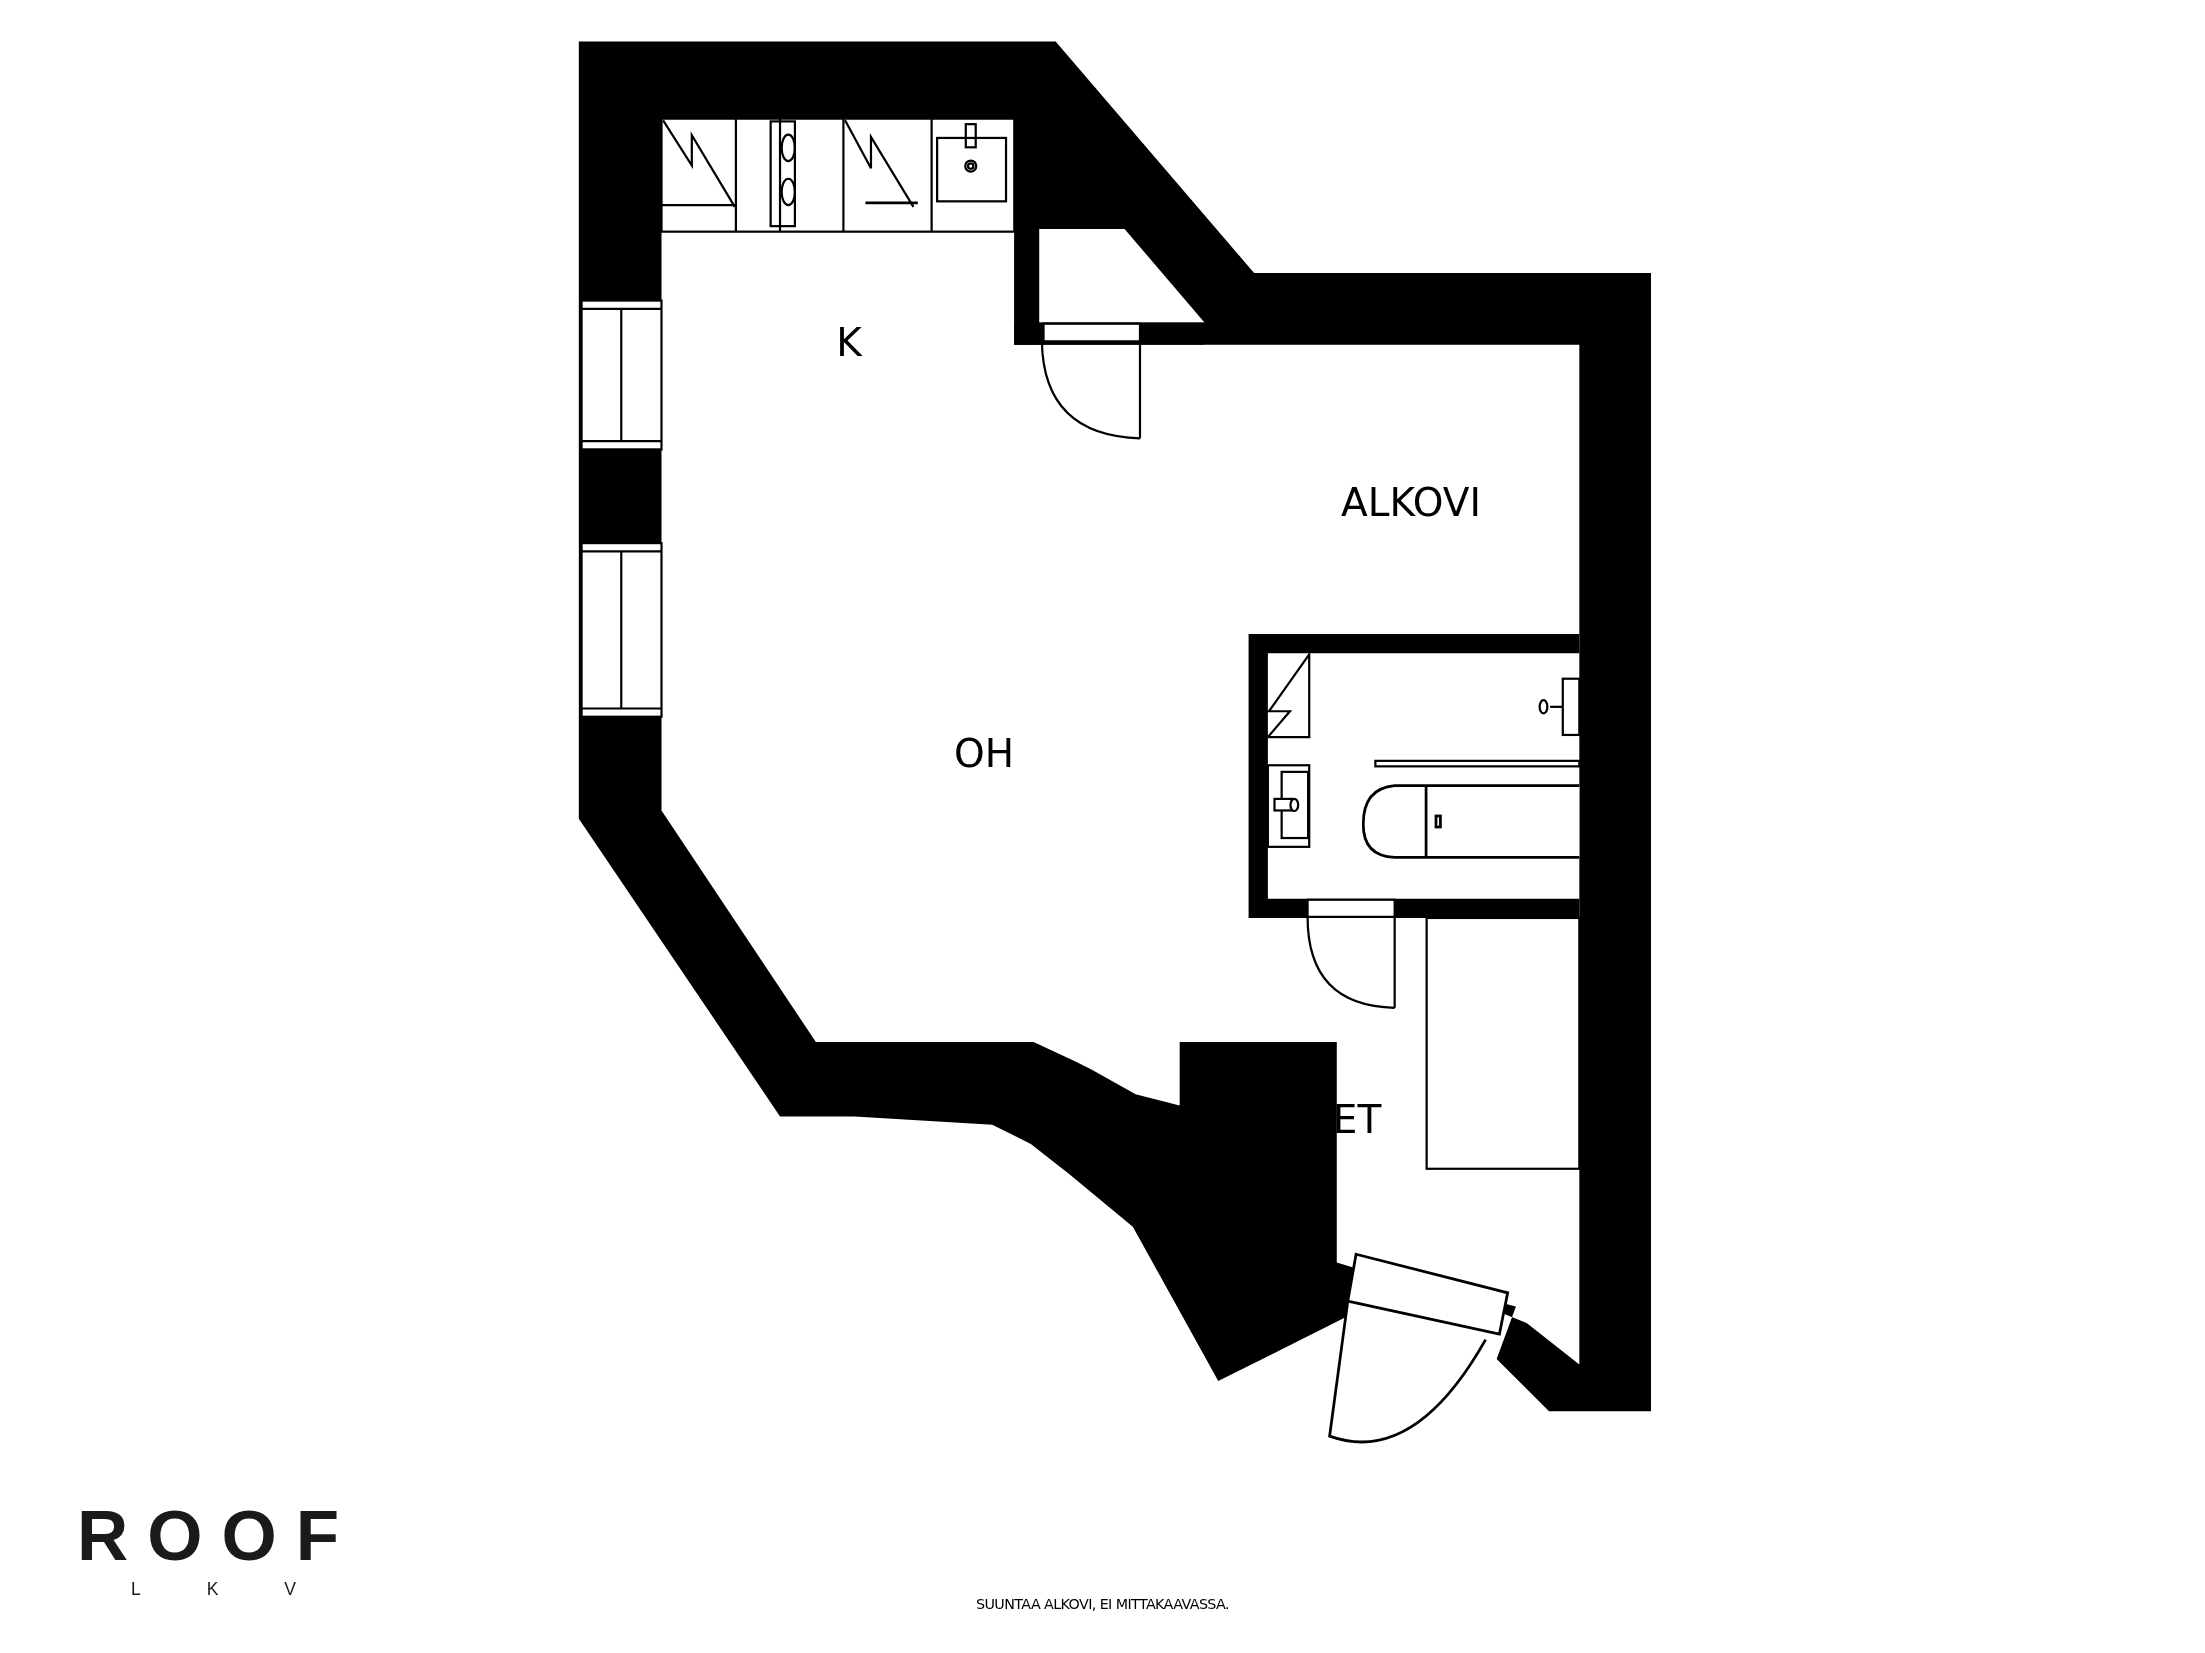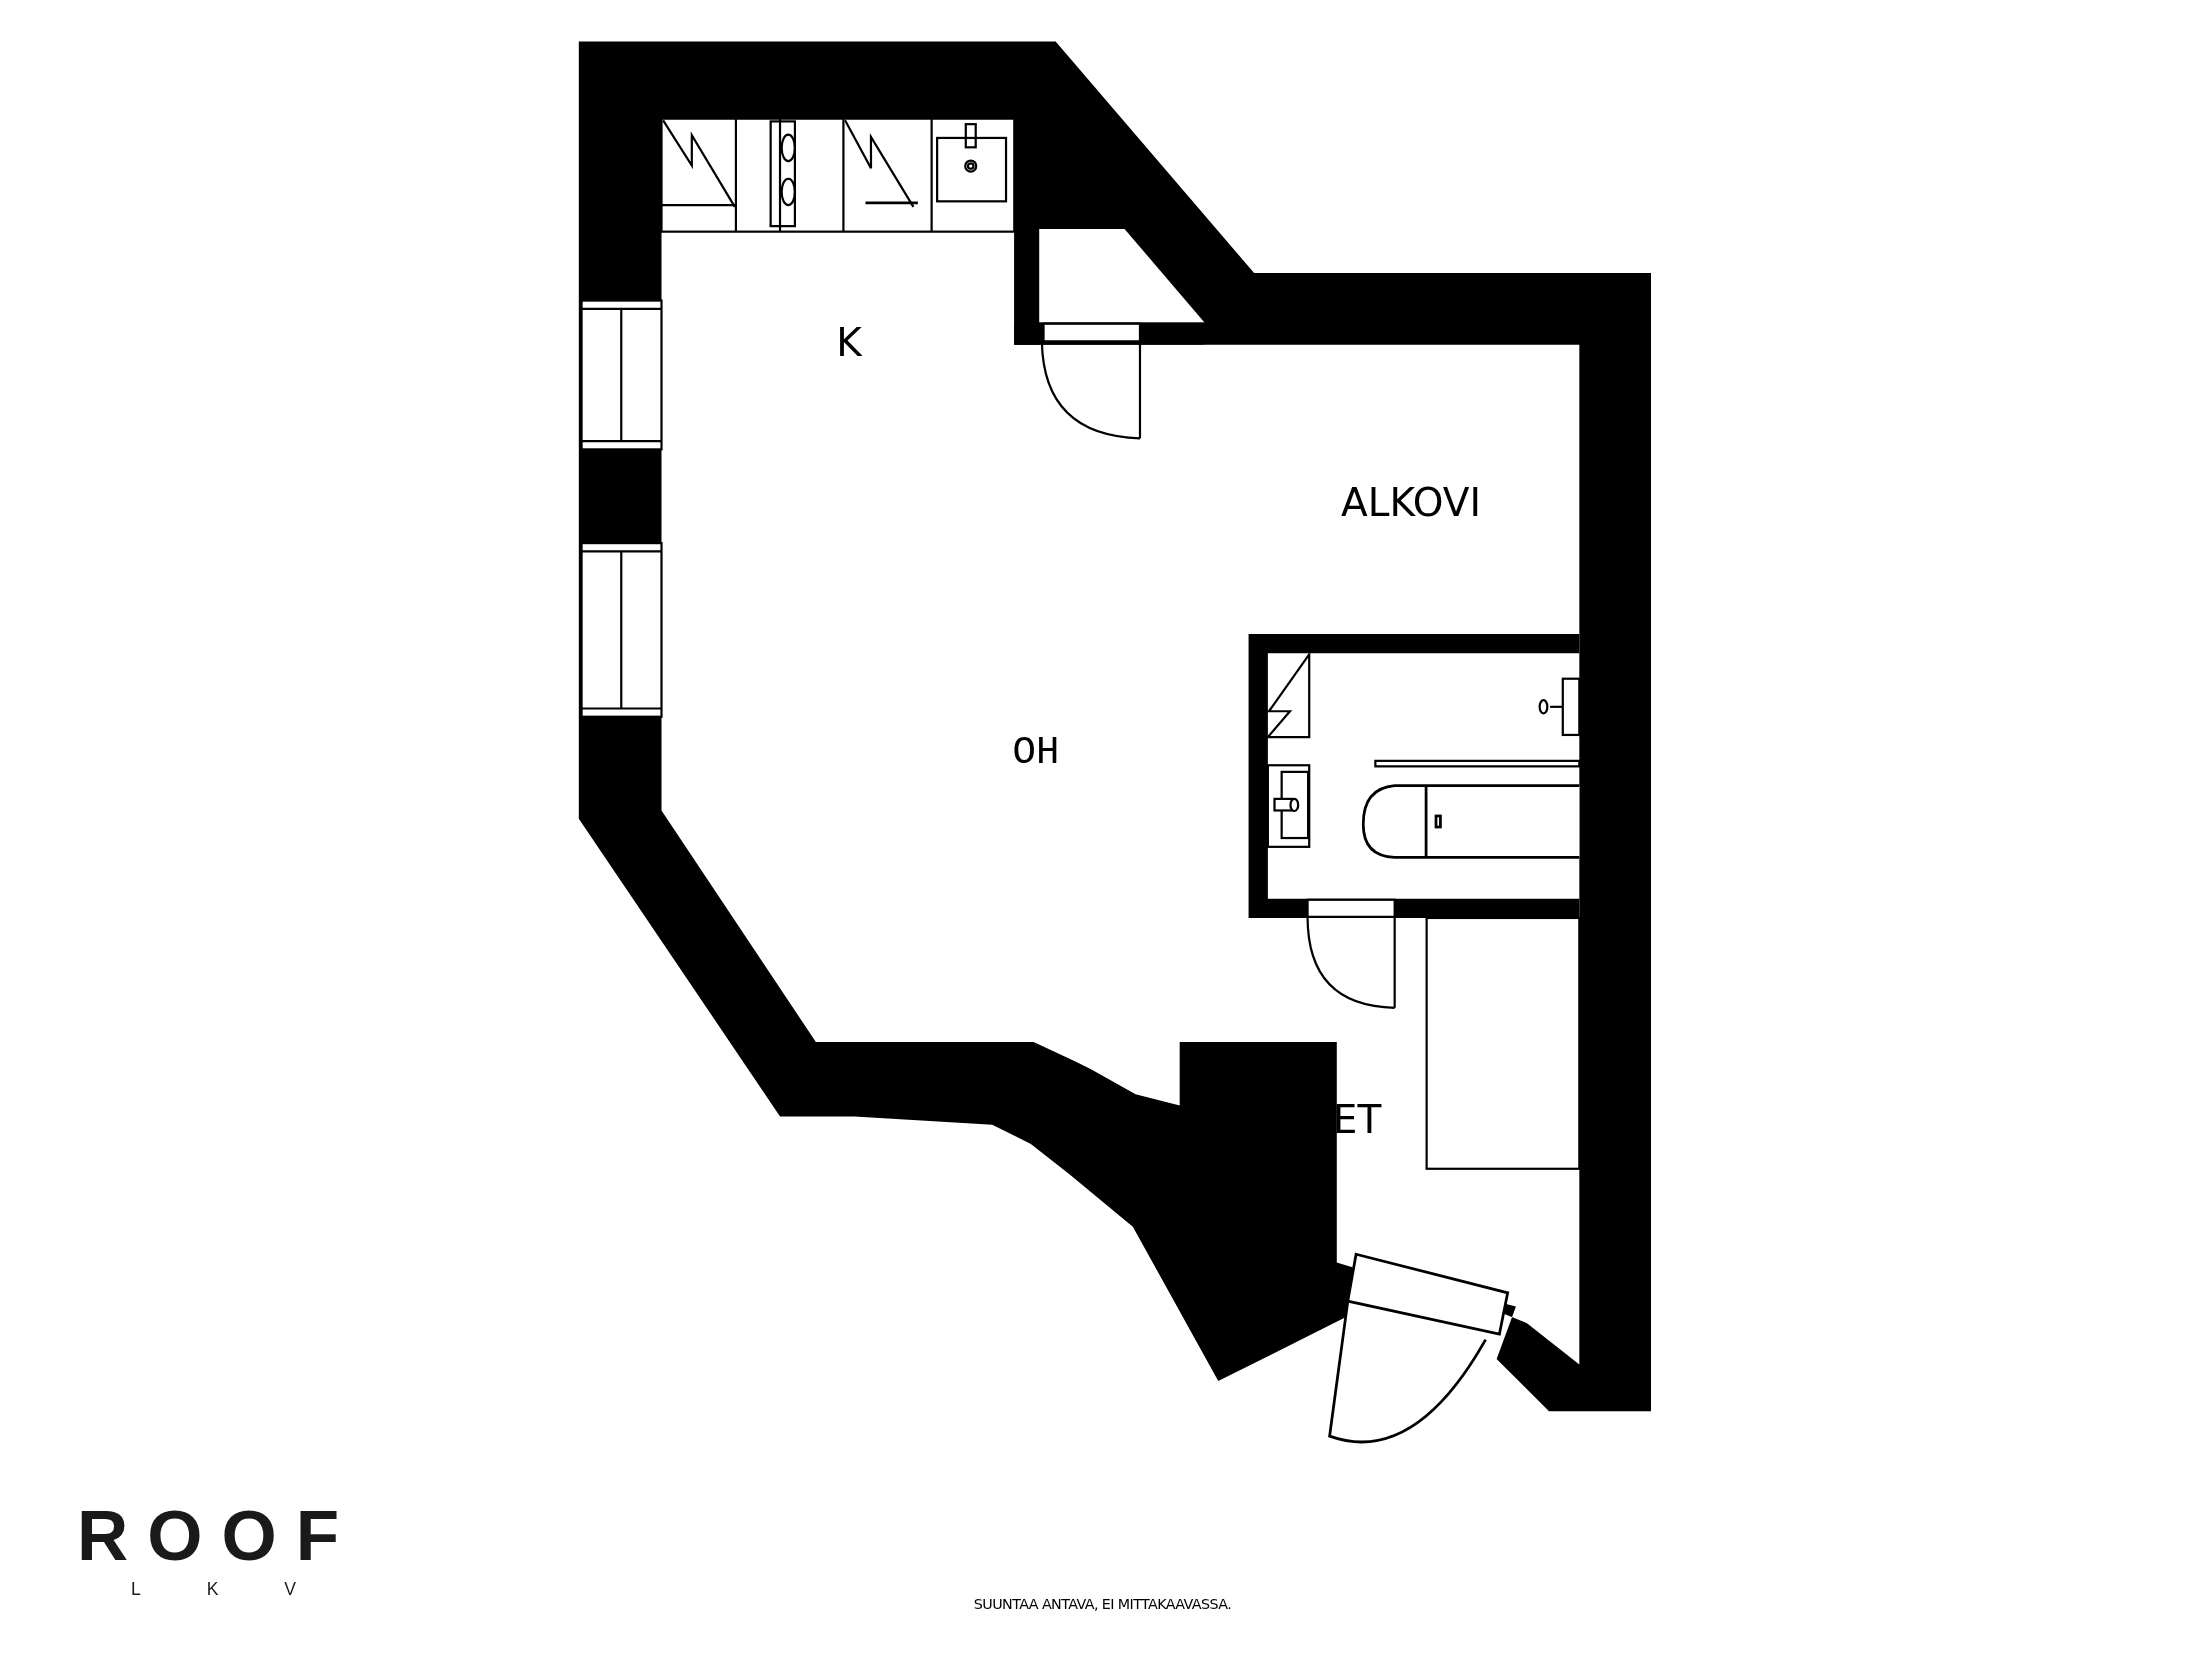--- a/index.html
+++ b/index.html
@@ -107,26 +107,26 @@
   <rect x="2588" y="1665" width="277" height="455" fill="#fff" stroke="#000" stroke-width="4"></rect>
 
   <g stroke="#000" stroke-width="5" fill="#fff">
     <polygon points="2460,2275 2735,2345 2720,2420 2445,2360"></polygon>
     <path d="M2445,2360 L2412,2605 Q2565,2660 2695,2430" fill="none"></path>
   </g>
 </svg>
 
 <div class="room-label" style="left:849px;top:342px;">K</div>
 <div class="room-label" style="left:1411px;top:502px;">ALKOVI</div>
-<div class="room-label" style="left:1036px;top:753px;font-family:Liberation Mono, monospace;">OH</div>
+<div class="room-label" style="left:984px;top:753px;">OH</div>
 <div class="room-label" style="left:1357px;top:1119px;">ET</div>
 
 <div class="logo">
   <div class="logo-main">ROOF</div>
   <div class="logo-sub">
     <span>L</span>
     <span>K</span>
     <span>V</span>
   </div>
 </div>
 
-<div class="disclaimer">SUUNTAA ANTAVA, EI MITTAKAAVASSA.</div>
+<div class="disclaimer">SUUNTAA ALKOVI, EI MITTAKAAVASSA.</div>
 
 
 </body></html>

